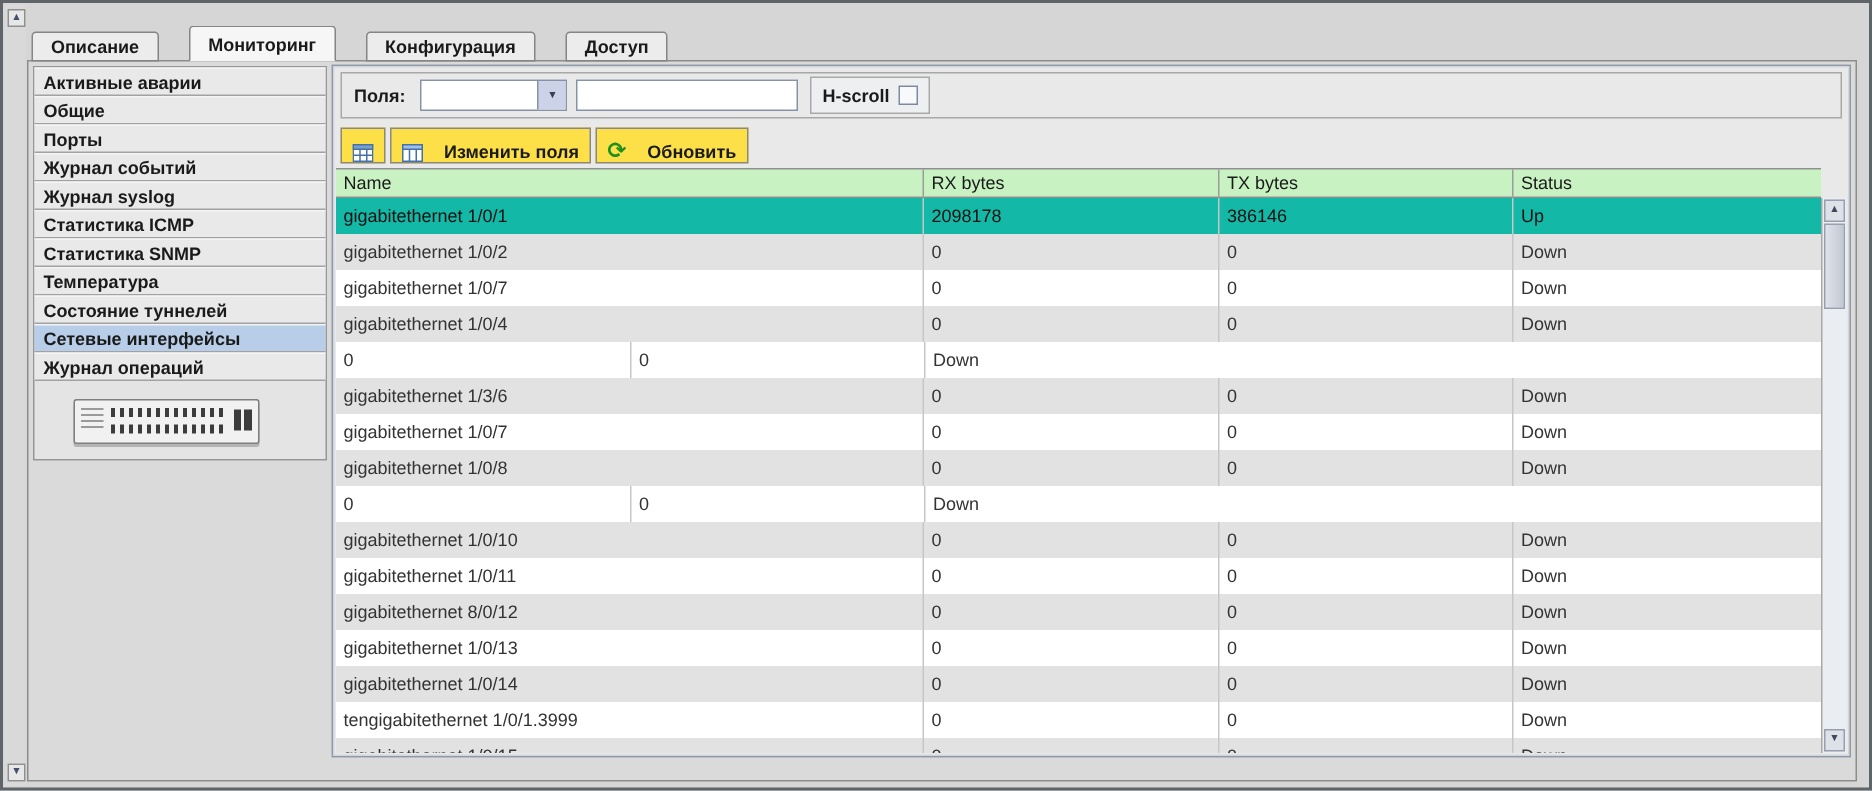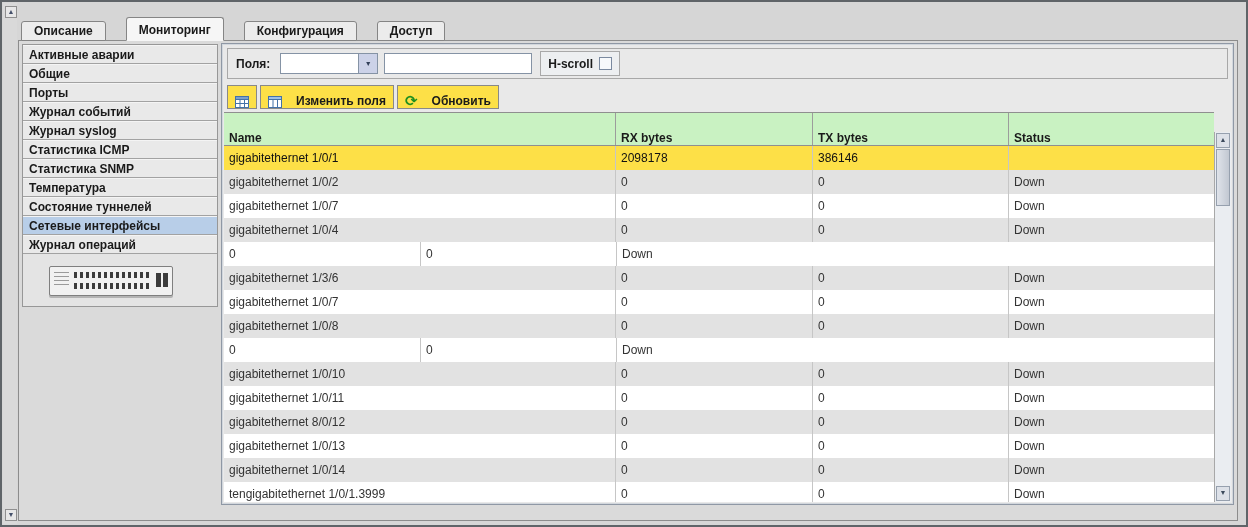--- a/index.html
+++ b/index.html
@@ -91,28 +91,28 @@
     display:flex; align-items:flex-end; gap:14px; padding:0 7px; font-weight:bold; cursor:pointer;
   }
   .grid-icon { display:block; }
   .refresh-glyph { color:#1f8f1f; font-size:15px; font-weight:bold; line-height:14px; }
 
   
   .table-area { position:absolute; left:2px; top:68px; right:2px; bottom:2px; display:flex; }
   .table-main { flex:1; display:flex; flex-direction:column; overflow:hidden; background:#fff; }
   .thead { flex:0 0 20px; display:flex; box-sizing:border-box; background:#c9f2c2;
     border-top:1px solid #8f8f8f; border-bottom:1px solid #8f8f8f; }
-  .th { box-sizing:border-box; padding:18px 0 0 5px; font-weight:bold;
+  .th { box-sizing:border-box; padding:2px 0 0 5px; font-weight:normal;
     border-right:1px solid #9c9c9c; white-space:nowrap; overflow:hidden; cursor:pointer; }
   .th:nth-child(1){ width:392px; } .th:nth-child(2){ width:197px; }
   .th:nth-child(3){ width:196px; } .th:nth-child(4){ flex:1; border-right:none; }
   .tbody { flex:1; overflow:hidden; background:#fff; }
   .tr { display:flex; height:24px; background:#fff; cursor:pointer; }
   .tr:nth-child(even){ background:#e2e2e2; }
-  .tr.selected { background:#fde047; }
+  .tr.selected { background:#14b8a6; }
   .td { box-sizing:border-box; padding:5px 0 0 5px; color:#333;
     border-right:1px solid #c6c6c6; white-space:nowrap; overflow:hidden; }
   .tr.selected .td { color:#111; }
   .td.c1{ width:392px; } .td.c2{ width:197px; } .td.c3{ width:196px; }
   .td.c4{ flex:1; border-right:none; }
 
   
   .vscroll { flex:0 0 17px; margin-top:20px; position:relative; box-sizing:border-box;
     background:#eaedf1; border-left:1px solid #a8a8a8; }
   .vs-btn { position:absolute; left:1px; right:1px; height:15px; box-sizing:border-box;
@@ -272,20 +272,21 @@
                 <span>Status</span>
               </div>
 
           </div>
           <div class="tbody">
 
               <div class="tr selected">
                 <div class="td c1">gigabitethernet 1/0/1</div>
                 <div class="td c2">2098178</div>
                 <div class="td c3">386146</div>
+                <div class="td c4">Up</div>
               </div>
 
               <div class="tr">
                 <div class="td c1">gigabitethernet 1/0/2</div>
                 <div class="td c2">0</div>
                 <div class="td c3">0</div>
                 <div class="td c4">Down</div>
               </div>
 
               <div class="tr">

